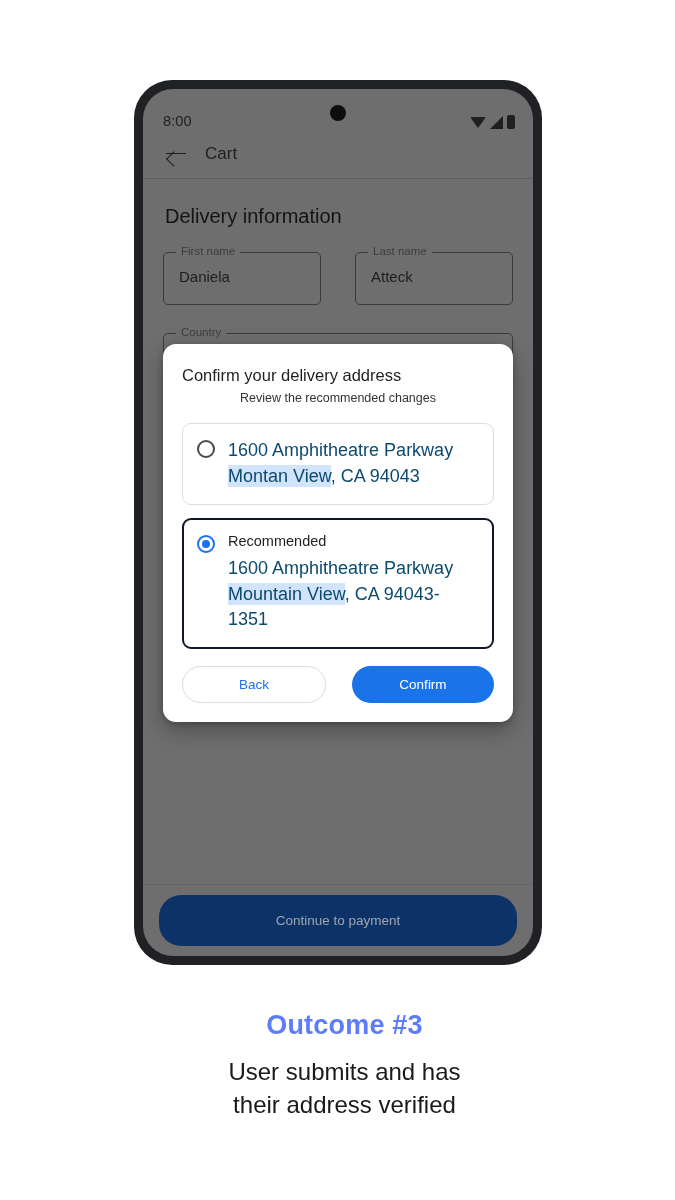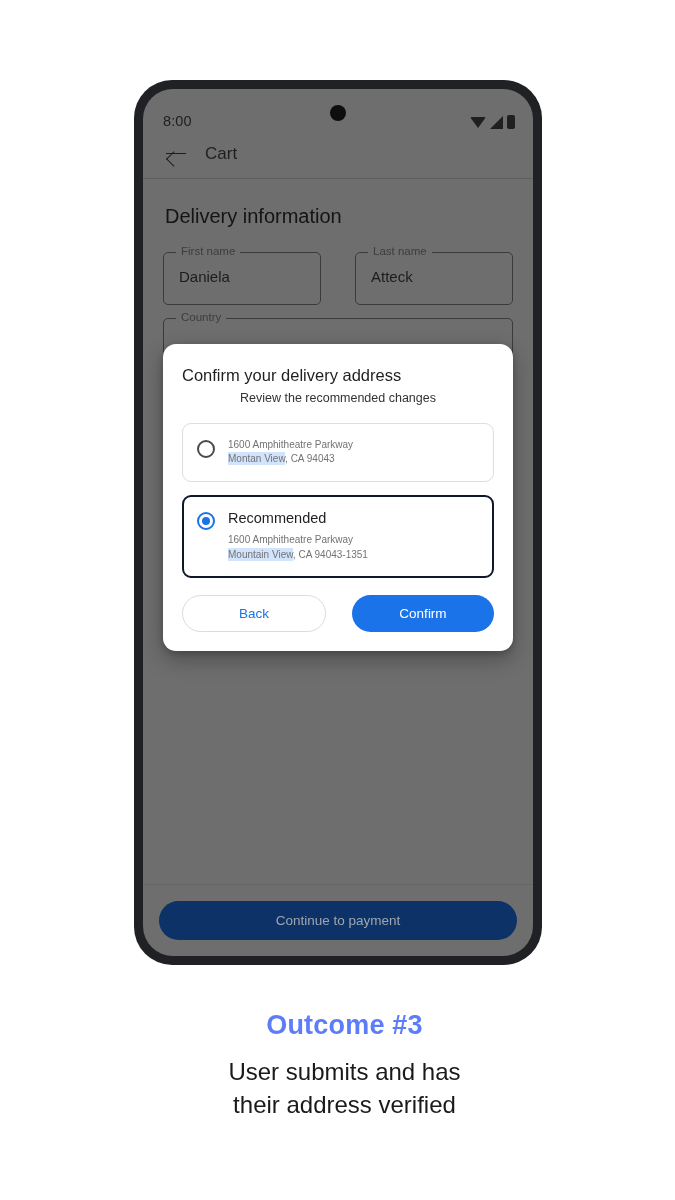--- a/index.html
+++ b/index.html
@@ -134,21 +134,21 @@
   }
   .section-title {
     font-size: 20px;
     color: #141414;
     margin: 8px 0 24px 2px;
   }
 
   .field-row {
     display: flex;
     gap: 34px;
-    margin-bottom: 13px;
+    margin-bottom: 28px;
   }
   .field {
     position: relative;
     flex: 1;
     height: 53px;
     border: 1px solid #3b3b3b;
     border-radius: 5px;
   }
   .field-label {
     position: absolute;
@@ -172,21 +172,21 @@
     position: absolute;
     left: 0; right: 0; bottom: 0;
     height: 72px;
     border-top: 1px solid rgba(0,0,0,.08);
     display: flex;
     align-items: center;
     justify-content: center;
   }
   .cta-button {
     width: 358px;
-    height: 39px;
+    height: 51px;
     border-radius: 22px;
     background: #0d3268;
     color: #9fa5ad;
     font-size: 13.5px;
     display: flex;
     align-items: center;
     justify-content: center;
   }
 
   
@@ -248,22 +248,22 @@
     background: #1a73e8;
   }
 
   .option-body { flex: 1; }
   .option-title {
     font-size: 14.5px;
     color: #1f1f1f;
     margin-bottom: 7px;
   }
   .option-line {
-    font-size: 10px;
-    color: #737373;
+    font-size: 18px;
+    color: #0c4a6e;
     line-height: 1.42;
   }
   .hl {
     background: #d2e3fc;
     padding: 1px 0;
   }
 
   .dialog-actions {
     display: flex;
     gap: 26px;

